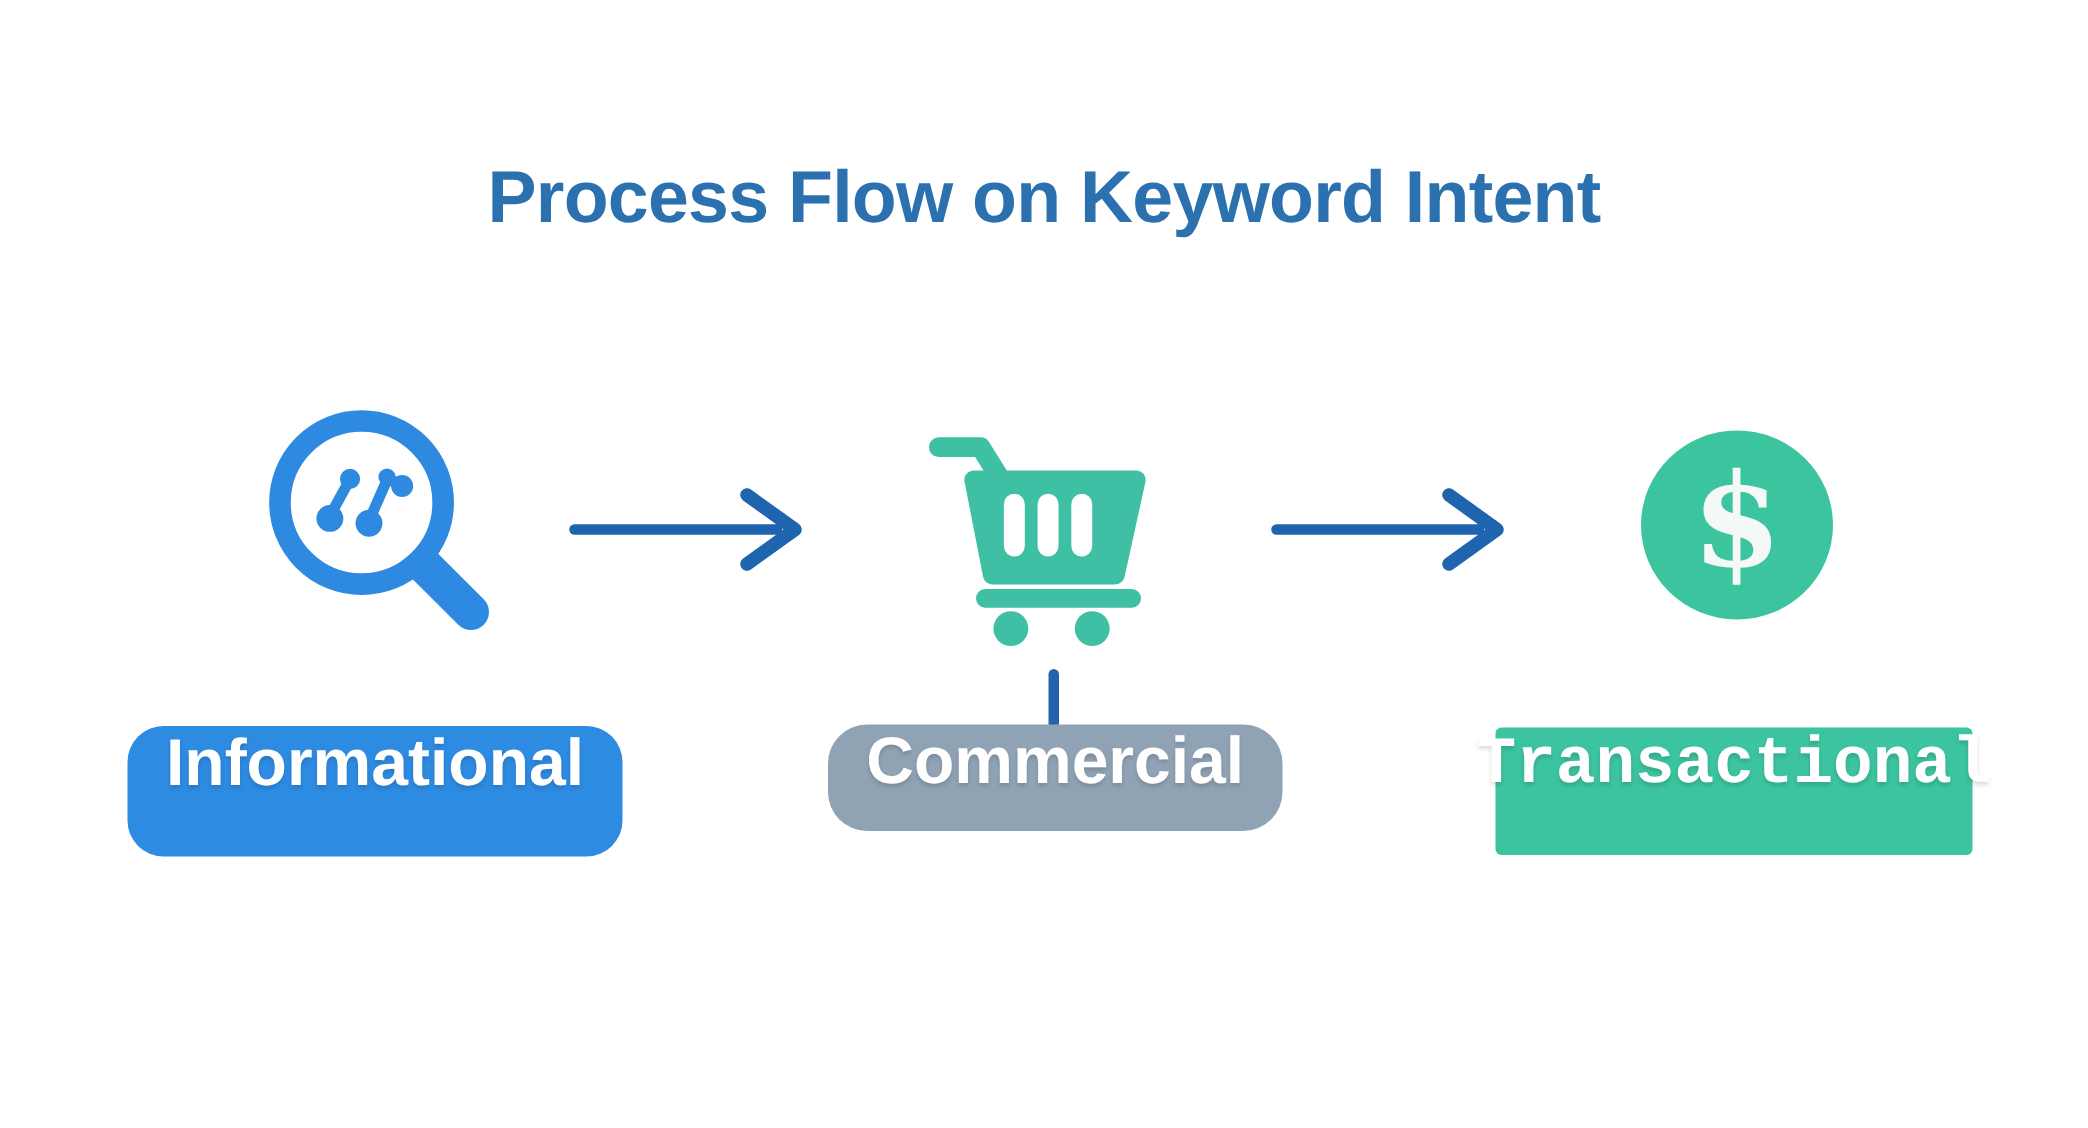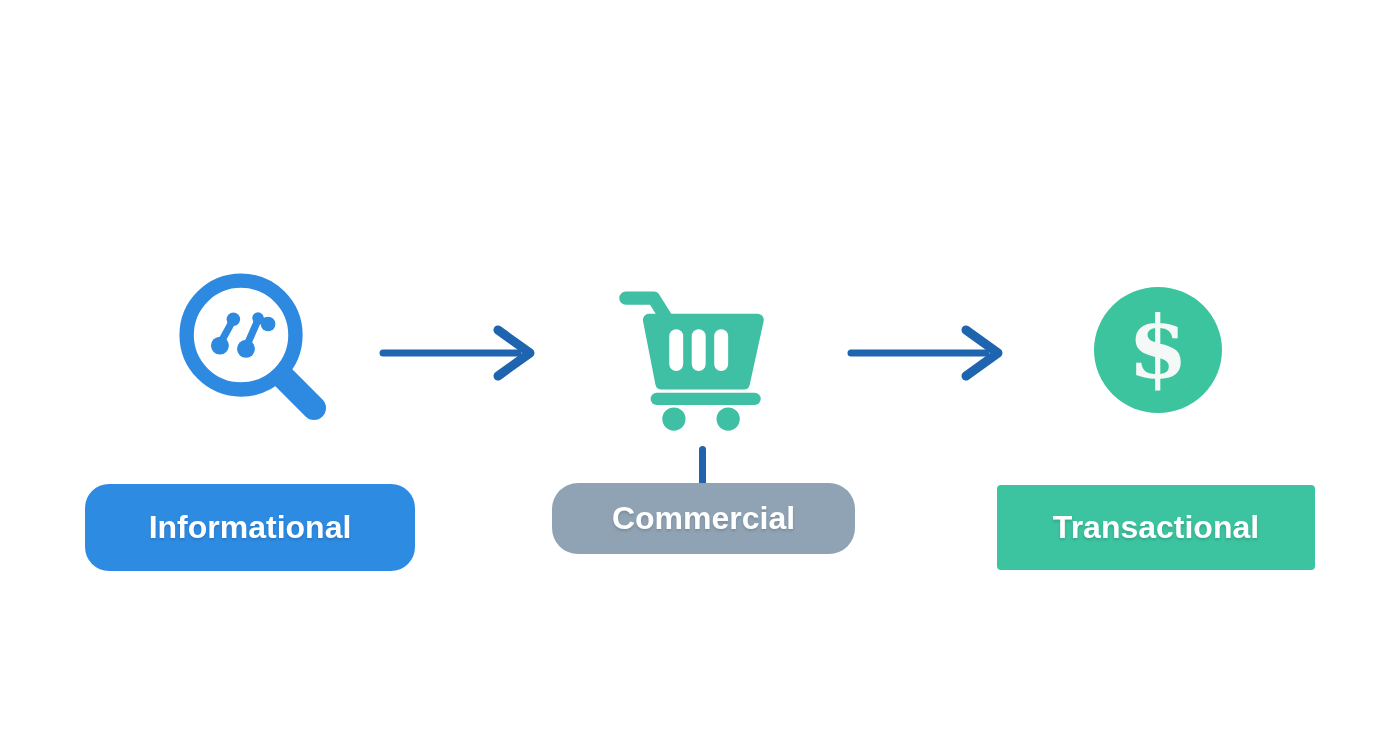--- a/index.html
+++ b/index.html
@@ -13,27 +13,27 @@
   .canvas{
     position:relative;width:1392px;height:752px;background:var(--background);
     overflow:hidden;
   }
   .title{
     position:absolute;top:104px;left:0;width:100%;text-align:center;
     font-size:49px;font-weight:700;letter-spacing:-0.5px;color:var(--title);
   }
   .abs{position:absolute;}
   .pill{
-    position:absolute;display:flex;align-items:center;justify-content:center;
-    color:var(--label-text);font-size:32px;font-weight:700;
+    position:absolute;display:flex;align-items:flex-start;justify-content:center;
+    color:var(--label-text);font-size:44px;font-weight:700;
     text-shadow:0 2px 3px rgba(0,0,0,0.14);
   }
   .pill-informational{left:85px;top:484px;width:330px;height:87px;border-radius:24px;background:var(--informational-bg);}
   .pill-commercial{left:552px;top:483px;width:303px;height:71px;border-radius:26px;background:var(--commercial-bg);}
-  .pill-transactional{left:997px;top:485px;width:318px;height:85px;border-radius:4px;background:var(--transactional-bg);}
+  .pill-transactional{left:997px;top:485px;width:318px;height:85px;border-radius:4px;background:var(--transactional-bg);font-family:Liberation Mono, monospace;}
   .connector{
     position:absolute;left:699px;top:446px;width:7px;height:40px;
     background:var(--connector);border-radius:3.5px;
   }
   .dollar-circle{
     position:absolute;left:1094px;top:287px;width:128px;height:126px;border-radius:50%;
     background:var(--dollar-icon-bg);display:flex;align-items:center;justify-content:center;
   }
   .dollar-glyph{
     color:var(--dollar-glyph);font-family:"DejaVu Serif", serif;
@@ -43,20 +43,21 @@
   .search-fill{fill:var(--search-icon);}
   .cart-stroke{stroke:var(--cart-icon);fill:none;}
   .cart-fill{fill:var(--cart-icon);}
   .arrow-stroke{stroke:var(--arrow);fill:none;}
 </style>
 </head>
 <body>
 
 <div class="canvas">
 
+  <div class="title">Process Flow on Keyword Intent</div>
 
   <svg class="abs" style="left:170px;top:264px" width="160" height="160" viewBox="0 0 100 100">
     <circle class="search-stroke" cx="44.4" cy="44.4" r="34" stroke-width="9"></circle>
     <line class="search-stroke" x1="71" y1="71" x2="90" y2="90" stroke-width="15" stroke-linecap="round"></line>
     <g>
       <line class="search-stroke" x1="31.2" y1="50" x2="39.4" y2="35" stroke-width="4.5" stroke-linecap="round"></line>
       <circle class="search-fill" cx="31.2" cy="51" r="5.6"></circle>
       <circle class="search-fill" cx="39.6" cy="34.5" r="4.2"></circle>
       <polyline class="search-stroke" points="47.5,52 55,35 61,36.3" stroke-width="4.5" stroke-linecap="round" stroke-linejoin="round"></polyline>
       <circle class="search-fill" cx="47.5" cy="53" r="5.6"></circle>

